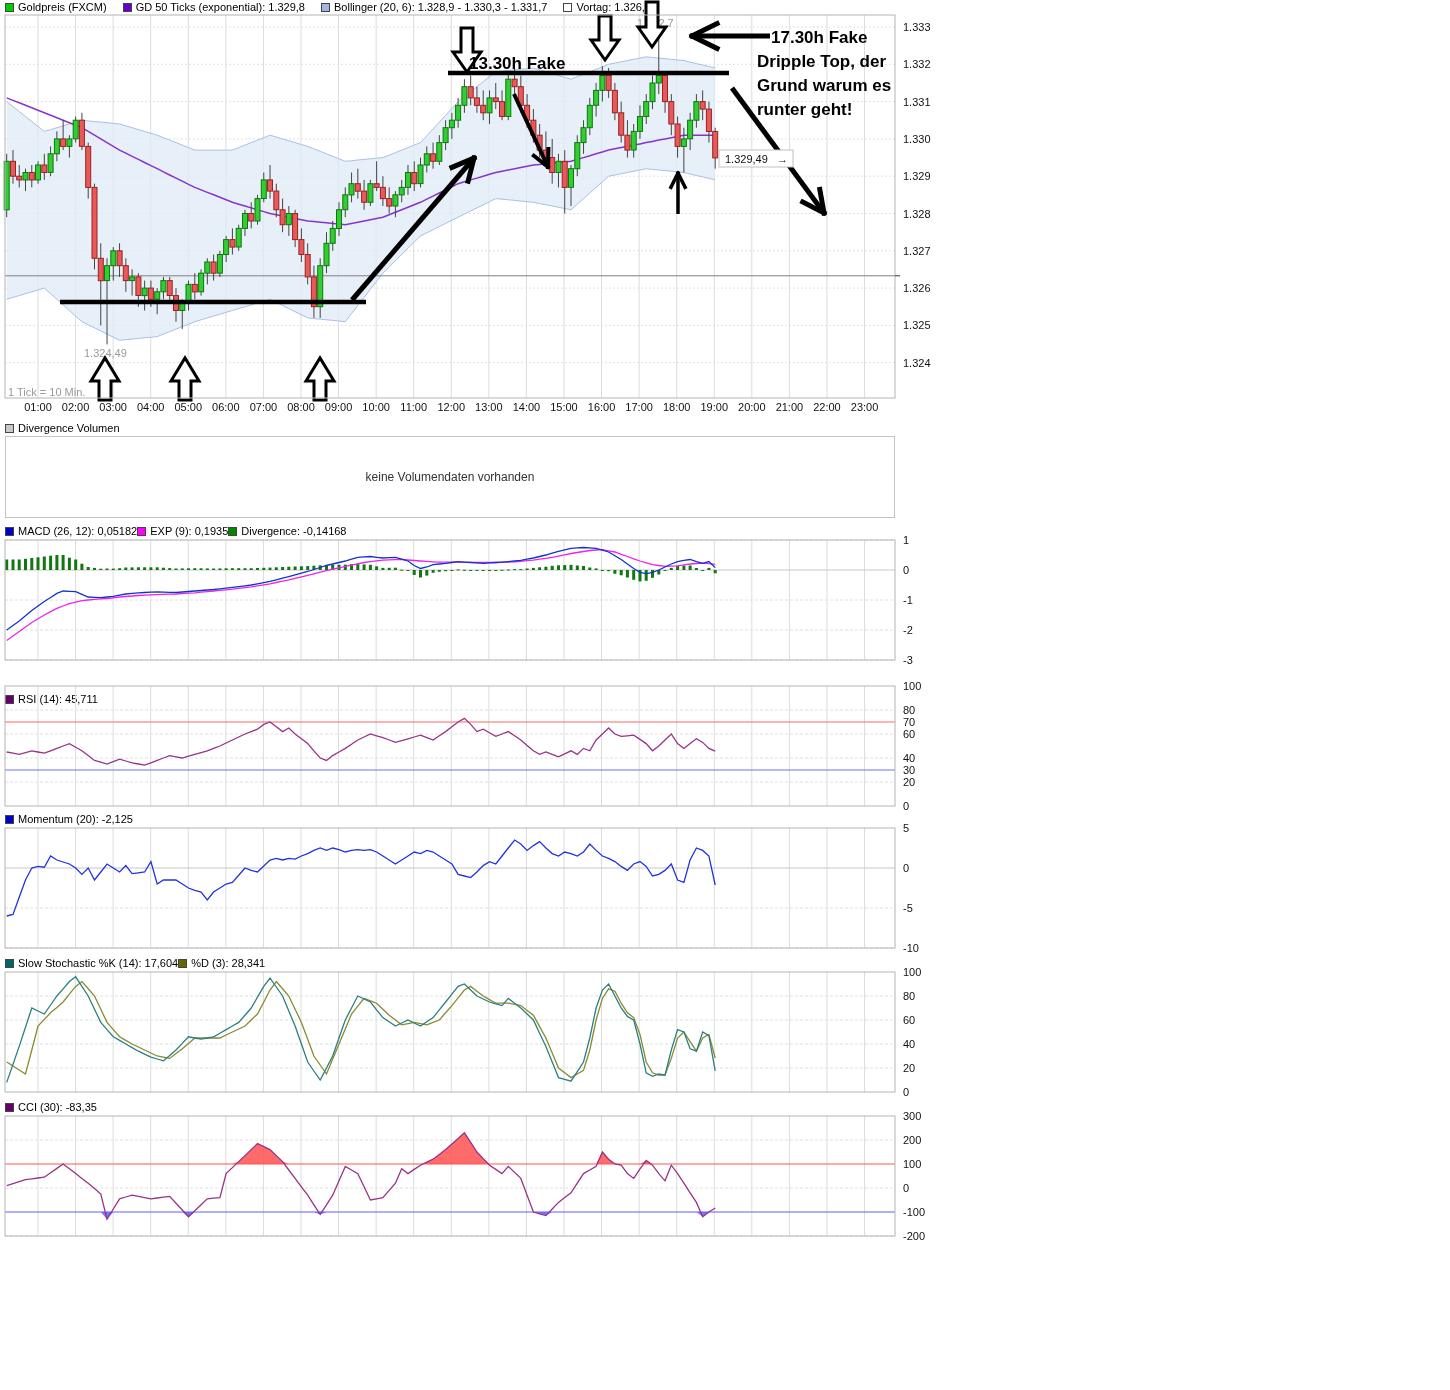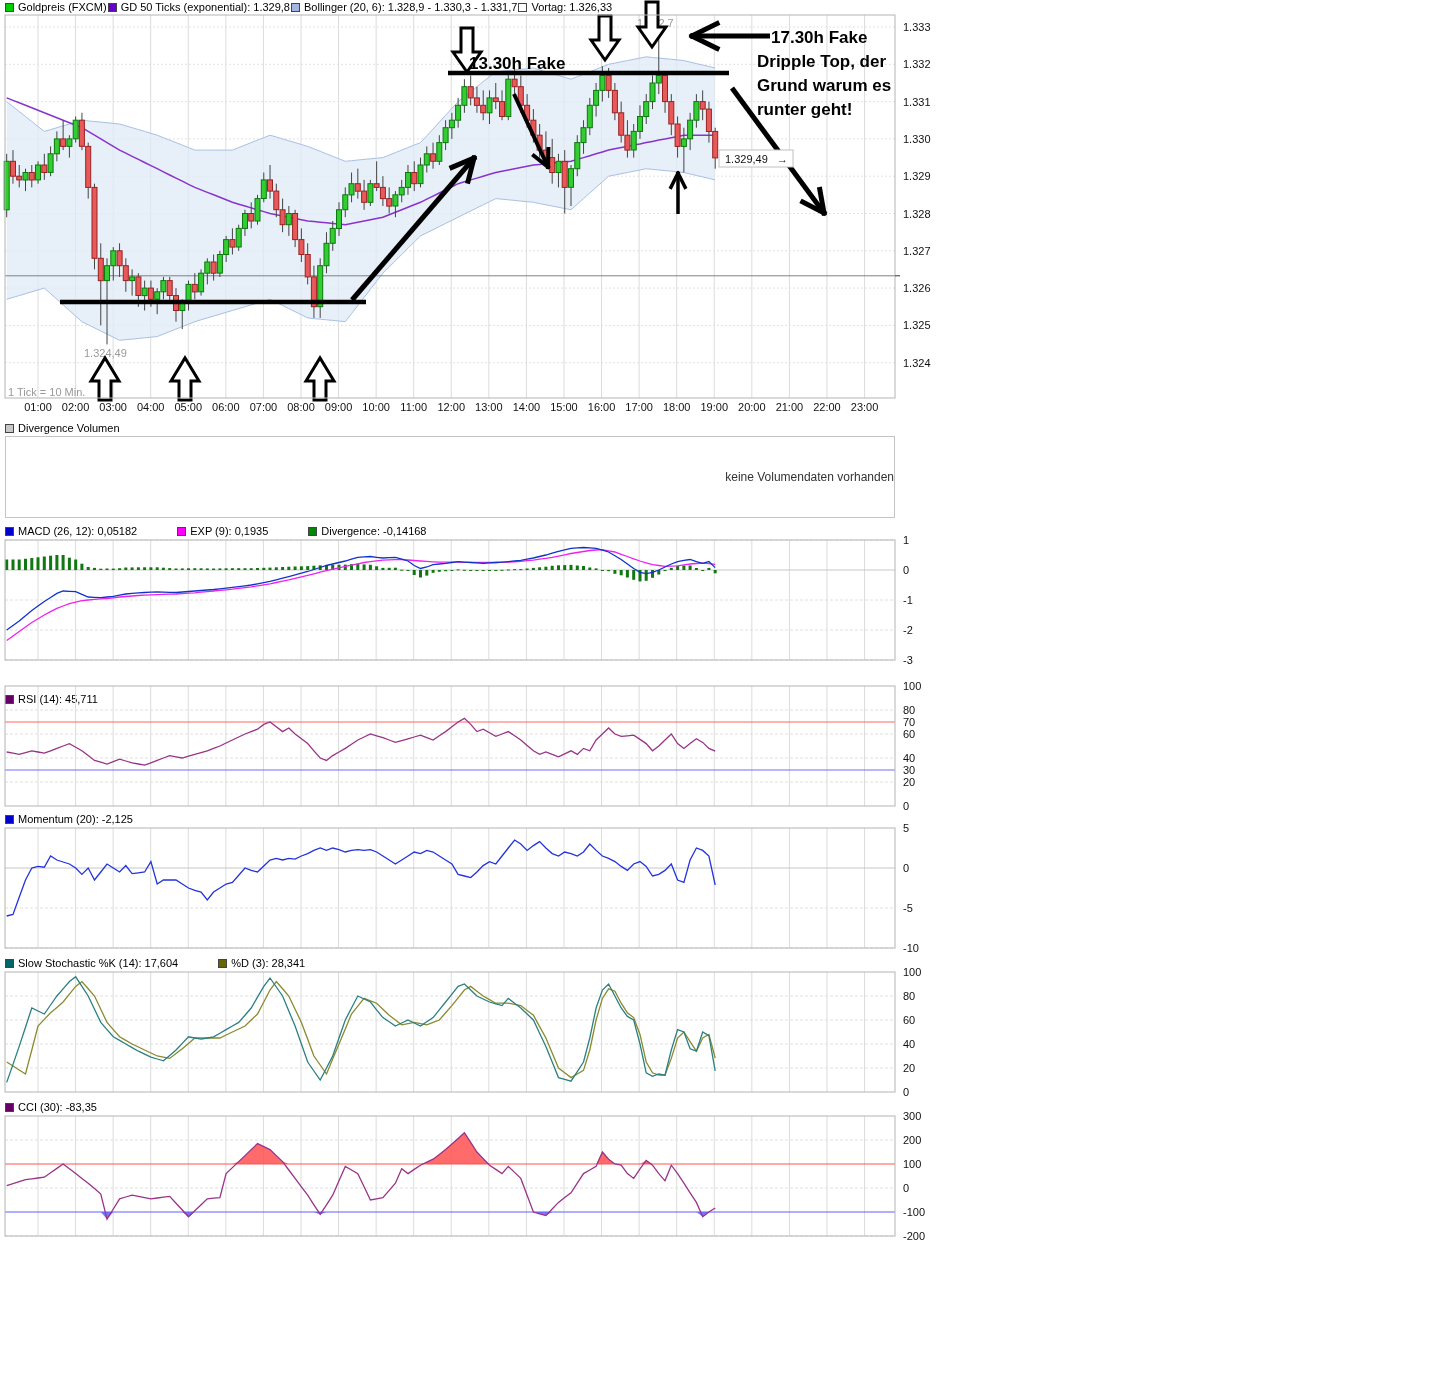--- a/index.html
+++ b/index.html
@@ -1,25 +1,25 @@
 <!DOCTYPE html>
 <html><head>
 <meta charset="utf-8">
 <style>
   html,body{margin:0;padding:0;background:#fff;font-family:"Liberation Sans",sans-serif;}
   #app{position:relative;width:1450px;height:1390px;background:#fff;overflow:hidden;}
-  .legend{position:absolute;left:5px;display:flex;align-items:center;height:12px;font-size:11px;color:#000;gap:40px;}
-  .legend.g14{gap:1px;}
+  .legend{position:absolute;left:5px;display:flex;align-items:center;height:12px;font-size:11px;color:#000;}
+  .legend.g14{gap:16px;}
   .legend .it{display:flex;align-items:center;gap:4px;white-space:nowrap;}
   .sw{width:9px;height:9px;border:1px solid #444;box-sizing:border-box;display:inline-block;flex:none;}
   svg{position:absolute;left:0;overflow:visible;}
   svg text{font-family:"Liberation Sans",sans-serif;font-size:11px;fill:#111;}
   svg text.ann{font-size:17px;font-weight:bold;fill:#000;}
   svg text.gray{fill:#9a9a9a;}
-  .volbox{position:absolute;left:5px;top:436px;width:888px;height:80px;border:1px solid #c4c4c4;display:flex;align-items:center;justify-content:flex-end;font-size:12px;color:#333;background:#fff;}
+  .volbox{position:absolute;left:5px;top:436px;width:888px;height:80px;border:1px solid #c4c4c4;display:flex;align-items:center;justify-content:center;font-size:12px;color:#333;background:#fff;}
 </style>
 </head>
 <body>
 
 <div id="app">
   <div class="legend g14" id="legend-price" style="top:1px">
       <span class="it">
         <span class="sw" style="background: rgb(0, 204, 0);"></span>
         <span>Goldpreis (FXCM)</span>
       </span>

